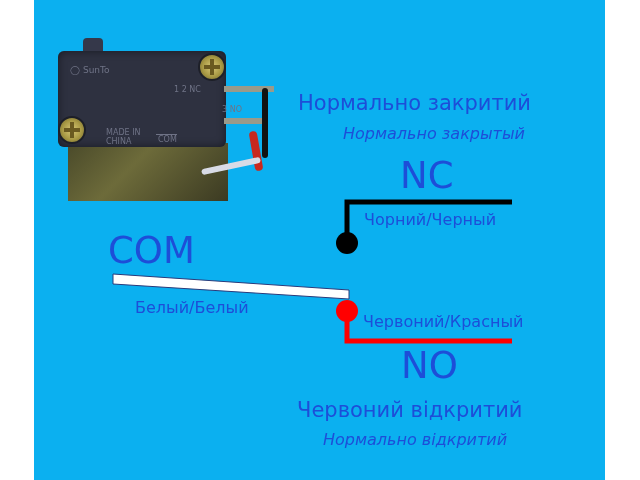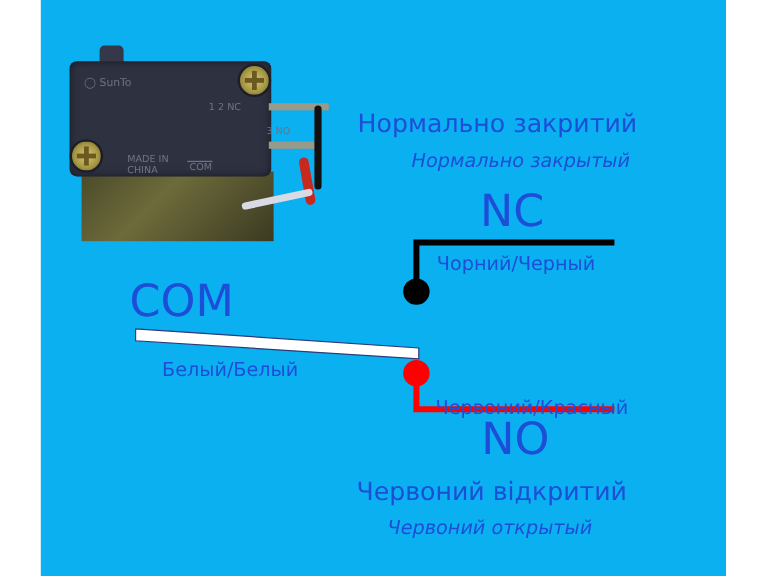--- a/index.html
+++ b/index.html
@@ -59,16 +59,16 @@
 </svg>
 
 <div class="abs title" style="left:298px; top:91px;">Нормально закритий</div>
 <div class="abs subtitle" style="left:323px; top:124px;margin-left:20px;">Нормально закрытый</div>
 <div class="abs term" style="left:400px; top:154px;">NC</div>
 <div class="abs wire-label" style="left:364px; top:210px;">Чорний/Черный</div>
 
 <div class="abs term" style="left:108px; top:229px;">COM</div>
 <div class="abs wire-label" style="left:135px; top:298px;">Белый/Белый</div>
 
-<div class="abs wire-label" style="left:363px; top:330px;">Червоний/Красный</div>
+<div class="abs wire-label" style="left:363px; top:312px;">Червоний/Красный</div>
 <div class="abs term" style="left:401px; top:344px;">NO</div>
 <div class="abs title" style="left:297px; top:398px;">Червоний відкритий</div>
-<div class="abs subtitle" style="left:323px; top:430px;">Червоний открытый</div>
+<div class="abs subtitle" style="left:323px; top:430px;">Нормально відкритий</div>
 
 </body></html>

